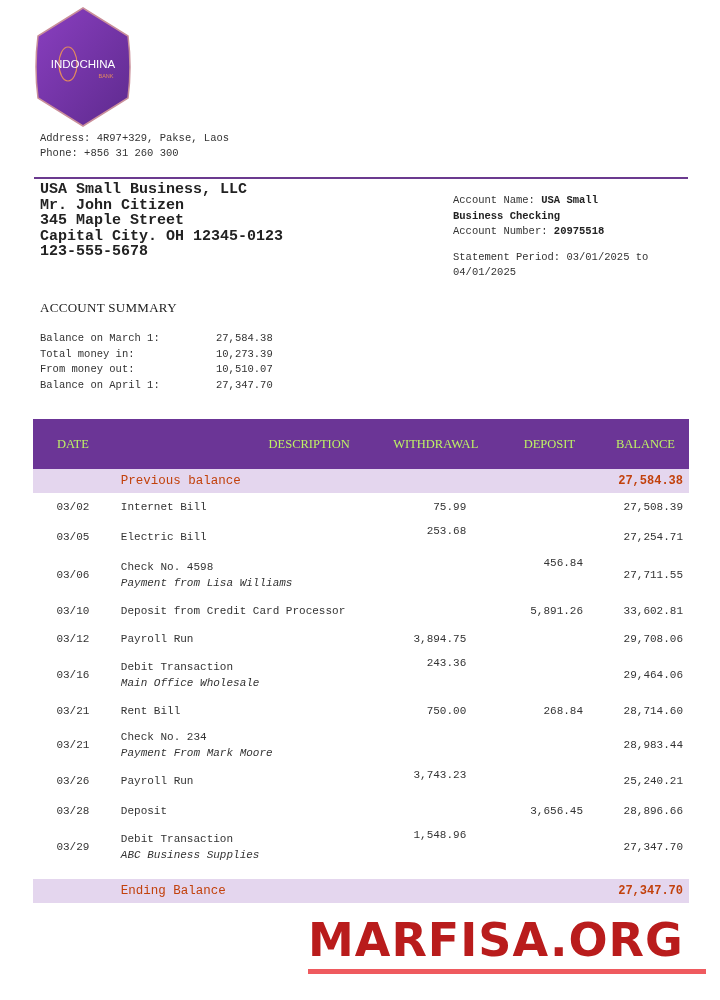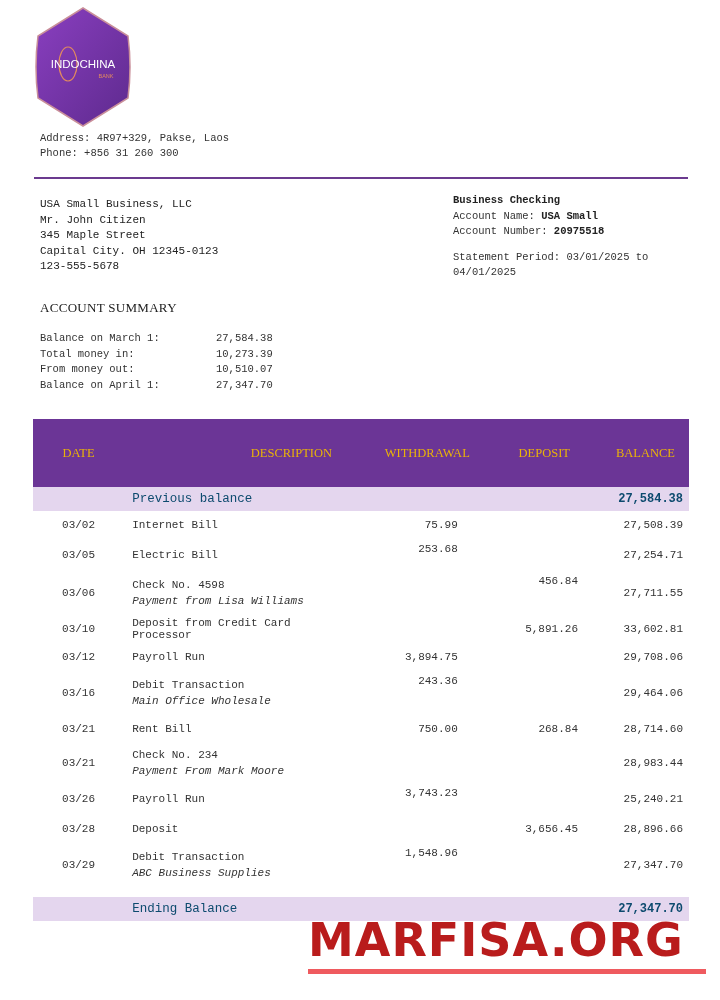--- a/index.html
+++ b/index.html
@@ -1,42 +1,42 @@
 <!DOCTYPE html>
 <html><head>
 <meta charset="utf-8">
 <style>
   html, body { margin: 0; padding: 0; background: #ffffff; }
   body { width: 720px; height: 1000px; position: relative; overflow: hidden;
          font-family: "Liberation Mono", "DejaVu Sans Mono", monospace; color: #222; }
   .logo { position: absolute; left: 34px; top: 6px; width: 98px; height: 122px; }
   .bank-addr { position: absolute; left: 40px; top: 131px; font-size: 10.5px; line-height: 15px; color: #333; }
   .rule { position: absolute; left: 34px; top: 177px; width: 654px; height: 2px; background: #6b3a8f; }
-  .cust { position: absolute; left: 40px; top: 197px; font-size: 11px; line-height: 15.5px; font-weight: normal; color: #222; }
+  .cust { position: absolute; left: 40px; top: 182px; font-size: 15px; line-height: 15.5px; font-weight: bold; color: #222; }
   .acct { position: absolute; left: 453px; top: 193px; width: 240px; font-size: 10.5px; line-height: 15.5px; color: #333; }
   .acct b { color: #222; }
   .acct .gap { height: 10px; }
   .summary-title { position: absolute; left: 40px; top: 300px; font-family: "Liberation Serif", "DejaVu Serif", serif; font-size: 13px; letter-spacing: 0.3px; color: #222; }
   .summary { position: absolute; left: 40px; top: 331px; font-size: 10.5px; line-height: 15.5px; color: #333; }
   .summary .row { display: flex; }
   .summary .lbl { width: 176px; }
   .txn { position: absolute; left: 33px; top: 419px; width: 656px; border-collapse: collapse; font-size: 11px; color: #333; }
-  .txn th { background: #6b3596; color: #eab308; height: 36px; font-family: "Liberation Serif", "DejaVu Serif", serif; font-weight: normal; font-size: 12.5px; padding: 16px; }
+  .txn th { background: #6b3596; color: #bef264; height: 36px; font-family: "Liberation Serif", "DejaVu Serif", serif; font-weight: normal; font-size: 12.5px; padding: 7px; }
   .txn td { padding: 0; vertical-align: middle; }
   .c-date { width: 78px; text-align: center; }
   .c-desc { width: 282px; text-align: left; padding-left: 8px !important; }
   .c-wd { width: 120px; text-align: right; padding-right: 22px !important; }
   .c-dep { width: 90px; text-align: right; padding-right: 6px !important; }
   .c-bal { width: 86px; text-align: right; padding-right: 6px !important; }
   th.c-date { text-align: center; }
   th.c-desc { text-align: right; }
   th.c-wd { text-align: right; padding-right: 10px !important; }
   th.c-dep { text-align: right; padding-right: 14px !important; }
   th.c-bal { text-align: right; padding-right: 14px !important; }
-  .hl td { background: #e4d6ee; height: 24px; font-size: 12.5px; color: #0c4a6e; font-weight: normal; }
+  .hl td { background: #e4d6ee; height: 24px; font-size: 12.5px; color: #c2410c; font-weight: normal; }
   .hl td.c-bal { font-weight: bold; font-size: 12px; }
   .r1 td { height: 28px; }
   .r2 td { height: 40px; }
   .top-amt { vertical-align: top !important; padding-top: 4px !important; }
   .sub { font-style: italic; display: block; margin-top: 4px; }
   .gap-row td { height: 10px; }
   .wm { position: absolute; left: 308px; top: 914px; font-family: "DejaVu Sans", "Liberation Sans", sans-serif;
         font-size: 46px; font-weight: bold; color: #b91c1c; letter-spacing: 1px; line-height: 52px; }
   .wm-line { position: absolute; left: 308px; top: 969px; width: 398px; height: 5px; background: #ef5a5f; }
 </style>
@@ -67,22 +67,22 @@
 
 <div class="cust">
   <div>USA Small Business, LLC</div>
   <div>Mr. John Citizen</div>
   <div>345 Maple Street</div>
   <div>Capital City. OH 12345-0123</div>
   <div>123-555-5678</div>
 </div>
 
 <div class="acct">
+  <div><span>Account Name:</span> <b>USA Small</b></div>
   <div><b>Business Checking</b></div>
-  <div><span>Account Name:</span> <b>USA Small</b></div>
   <div><span>Account Number:</span> <b>20975518</b></div>
   <div class="gap"></div>
   <div>Statement Period: 03/01/2025 to</div>
   <div>04/01/2025</div>
 </div>
 
 <div class="summary-title">ACCOUNT SUMMARY</div>
 <div class="summary">
   <div class="row">
       <span class="lbl">Balance on March 1:</span>

